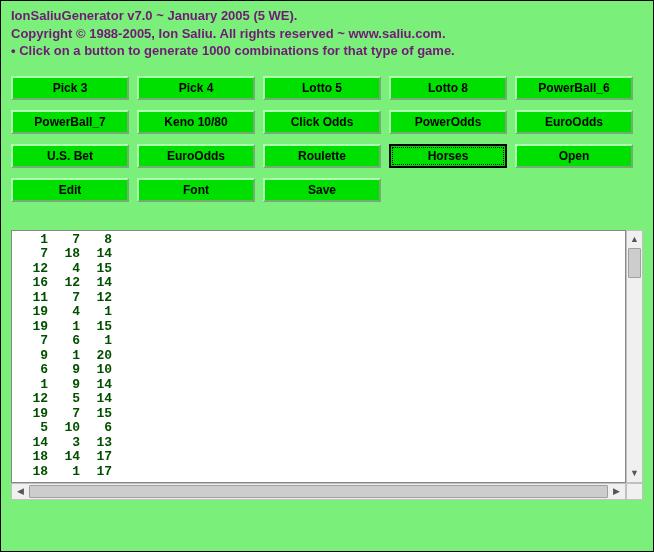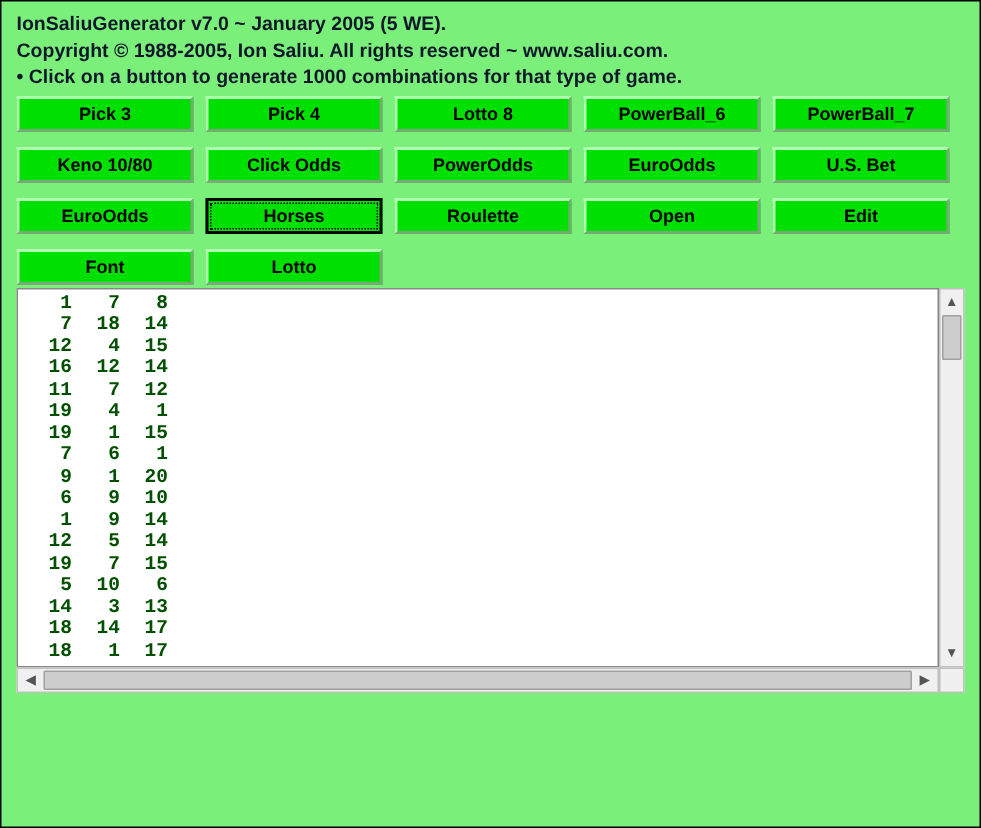--- a/index.html
+++ b/index.html
@@ -12,33 +12,33 @@
   }
   .window {
     width: 654px;
     height: 552px;
     background: #7af07a;
     border: 1px solid #000;
     padding: 6px 8px 8px 8px;
     position: relative;
   }
   .header {
-    color: #0f172a;
+    color: #701a75;
     font-weight: bold;
     font-size: 13px;
     line-height: 1.35;
-    margin-bottom: 4px;
+    margin-bottom: 16px;
     padding-left: 2px;
   }
   .button-grid {
     display: grid;
     grid-template-columns: repeat(5, 118px);
     column-gap: 8px;
     row-gap: 10px;
-    margin-bottom: 2px;
+    margin-bottom: 28px;
     padding-left: 2px;
   }
   .btn {
     height: 24px;
     background: #00e000;
     border: 2px outset #b0ffb0;
     font-weight: bold;
     font-size: 12px;
     color: #000;
     cursor: pointer;
@@ -130,35 +130,36 @@
 
   <div class="header">
     <div>IonSaliuGenerator v7.0 ~ January 2005 (5 WE).</div>
     <div>Copyright © 1988-2005, Ion Saliu. All rights reserved ~ www.saliu.com.</div>
     <div>• Click on a button to generate 1000 combinations for that type of game.</div>
   </div>
 
   <div class="button-grid" id="button-grid">
       <button class="btn">Pick 3</button>
       <button class="btn">Pick 4</button>
+      <button class="btn">Lotto 5</button>
       <button class="btn">Lotto 8</button>
       <button class="btn">PowerBall_6</button>
       <button class="btn">PowerBall_7</button>
       <button class="btn">Keno 10/80</button>
       <button class="btn">Click Odds</button>
       <button class="btn">PowerOdds</button>
       <button class="btn">EuroOdds</button>
       <button class="btn">U.S. Bet</button>
       <button class="btn">EuroOdds</button>
+      <button class="btn">Roulette</button>
       <button class="btn focused">Horses</button>
-      <button class="btn">Roulette</button>
       <button class="btn">Open</button>
       <button class="btn">Edit</button>
       <button class="btn">Font</button>
-      <button class="btn">Lotto</button>
+      <button class="btn">Save</button>
     </div>
 
   <div class="output-area">
     <div class="output-inner" id="output-inner"><div class="row"><span class="cell">1</span><span class="cell">7</span><span class="cell">8</span></div><div class="row"><span class="cell">7</span><span class="cell">18</span><span class="cell">14</span></div><div class="row"><span class="cell">12</span><span class="cell">4</span><span class="cell">15</span></div><div class="row"><span class="cell">16</span><span class="cell">12</span><span class="cell">14</span></div><div class="row"><span class="cell">11</span><span class="cell">7</span><span class="cell">12</span></div><div class="row"><span class="cell">19</span><span class="cell">4</span><span class="cell">1</span></div><div class="row"><span class="cell">19</span><span class="cell">1</span><span class="cell">15</span></div><div class="row"><span class="cell">7</span><span class="cell">6</span><span class="cell">1</span></div><div class="row"><span class="cell">9</span><span class="cell">1</span><span class="cell">20</span></div><div class="row"><span class="cell">6</span><span class="cell">9</span><span class="cell">10</span></div><div class="row"><span class="cell">1</span><span class="cell">9</span><span class="cell">14</span></div><div class="row"><span class="cell">12</span><span class="cell">5</span><span class="cell">14</span></div><div class="row"><span class="cell">19</span><span class="cell">7</span><span class="cell">15</span></div><div class="row"><span class="cell">5</span><span class="cell">10</span><span class="cell">6</span></div><div class="row"><span class="cell">14</span><span class="cell">3</span><span class="cell">13</span></div><div class="row"><span class="cell">18</span><span class="cell">14</span><span class="cell">17</span></div><div class="row"><span class="cell">18</span><span class="cell">1</span><span class="cell">17</span></div></div>
     <div class="scroll-v">
       <div class="arrow-up">▲</div>
       <div class="thumb"></div>
       <div class="arrow-down">▼</div>
     </div>
     <div class="scroll-h">

